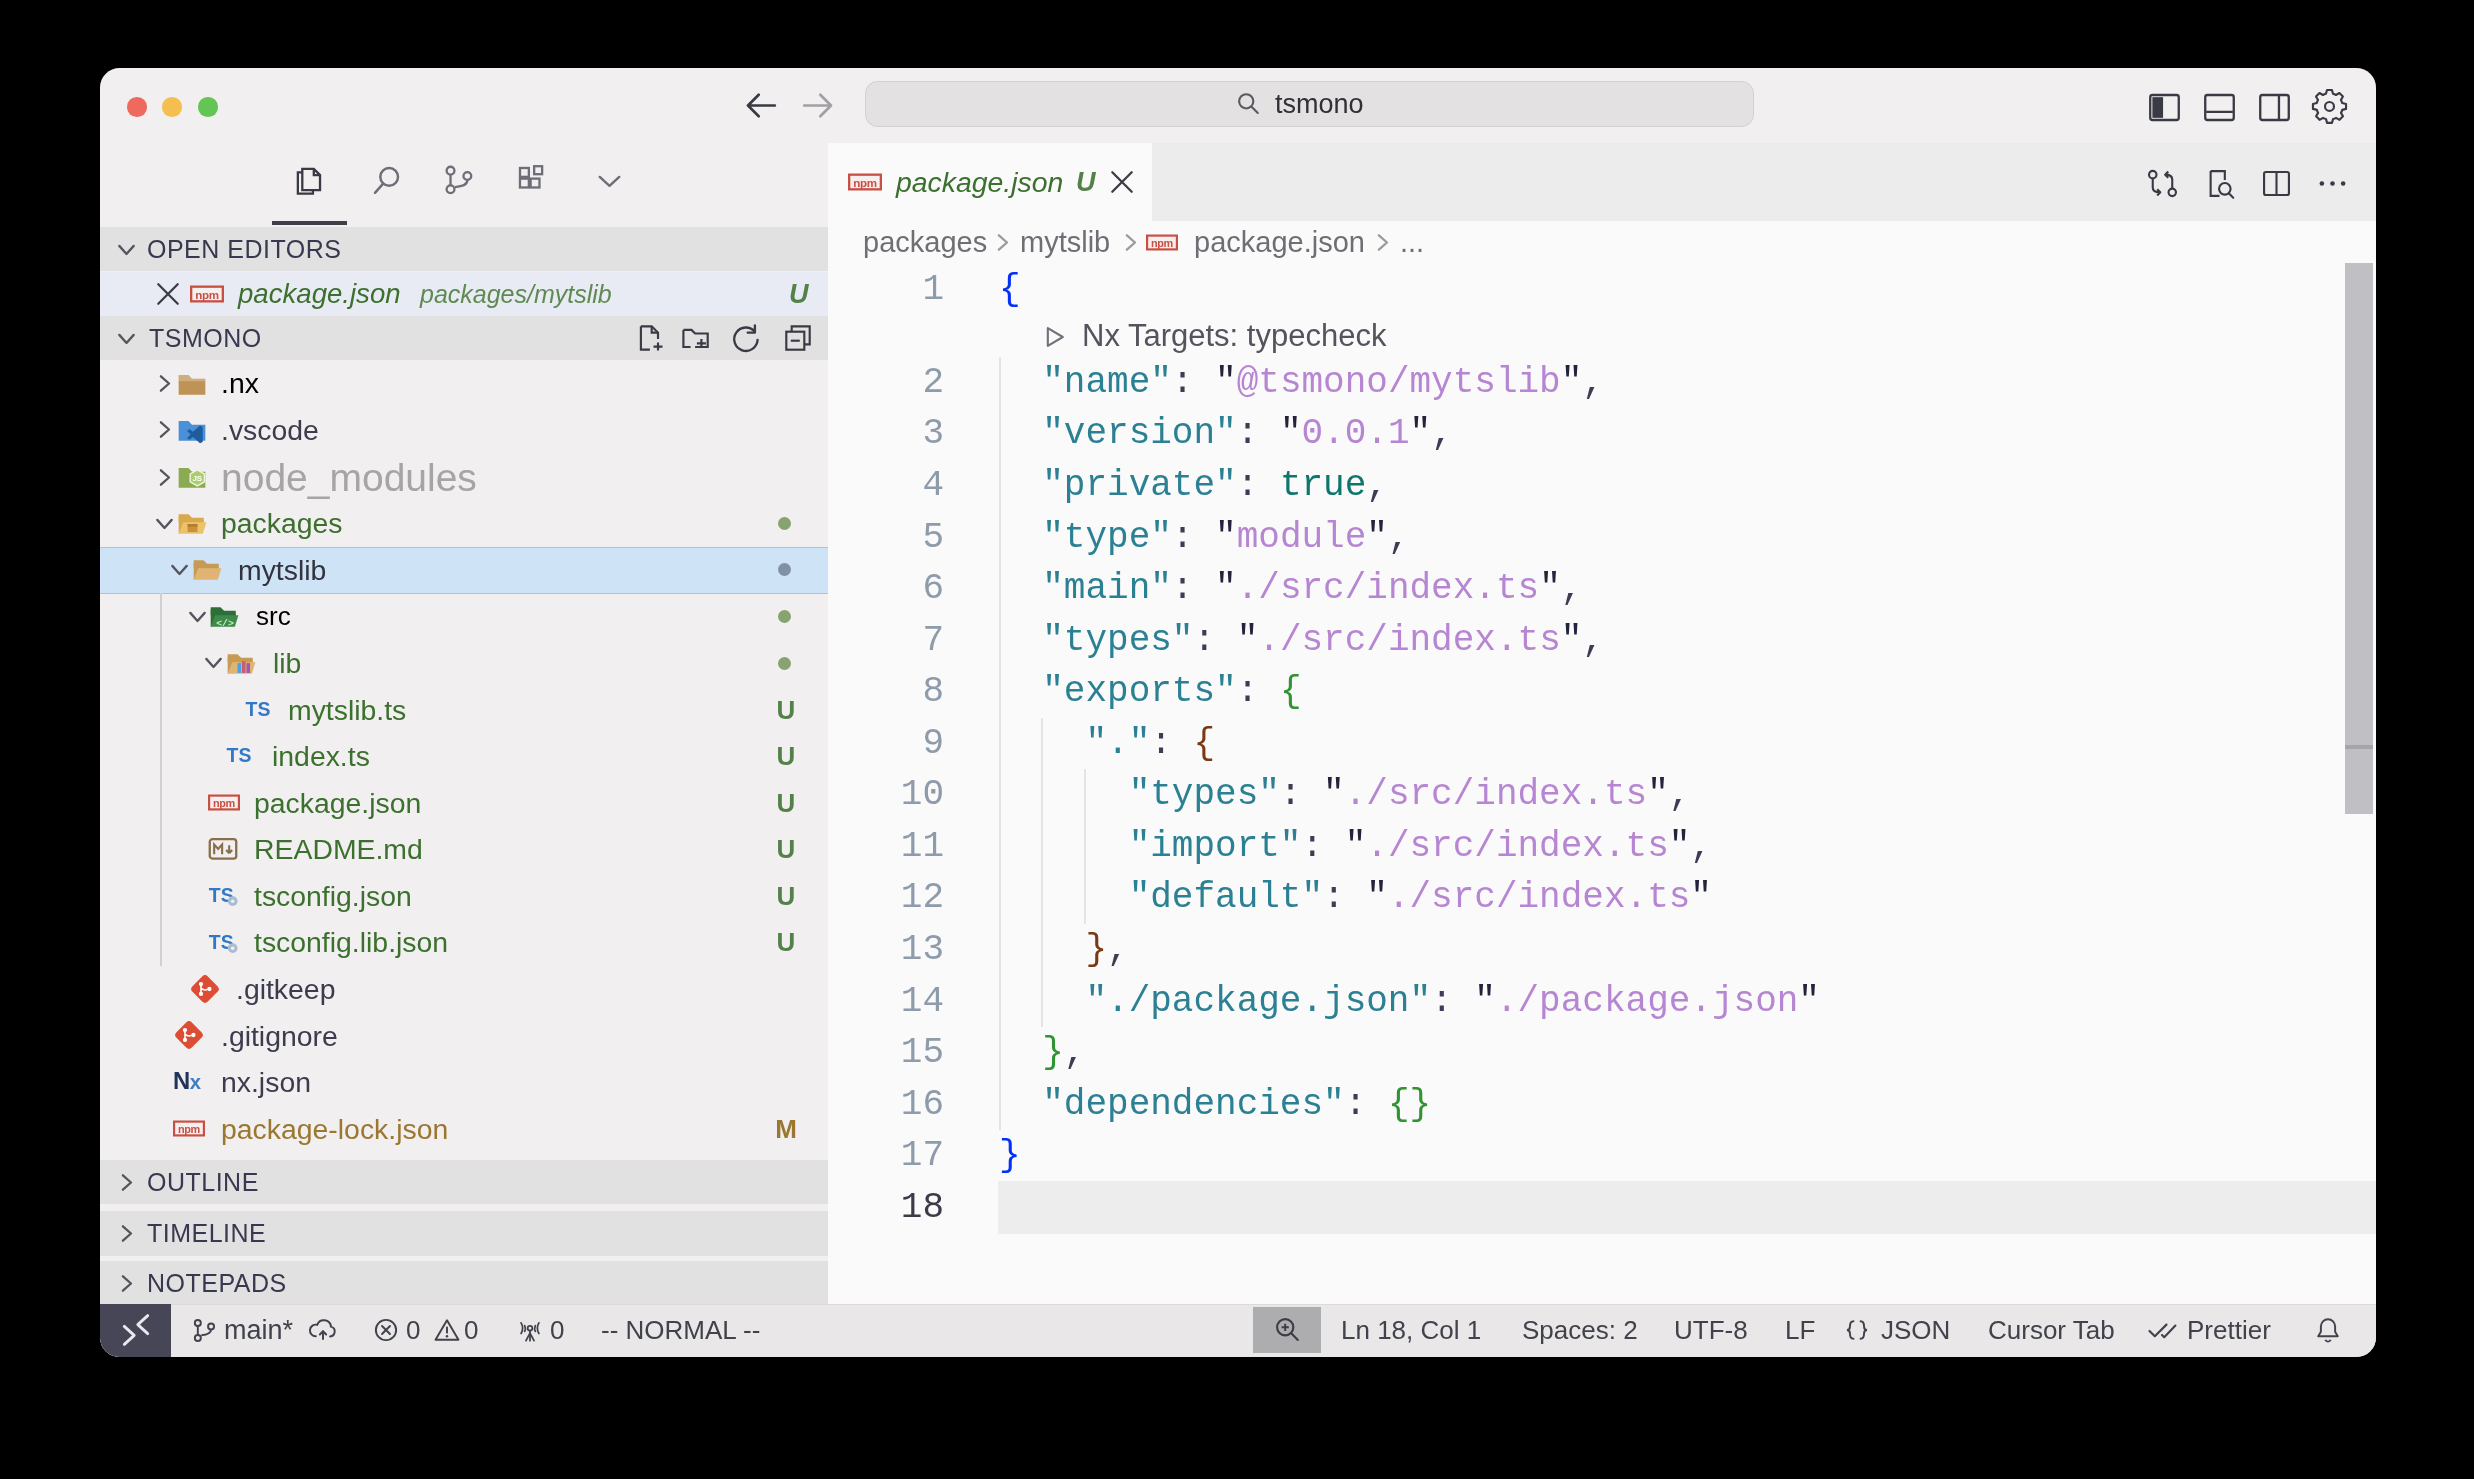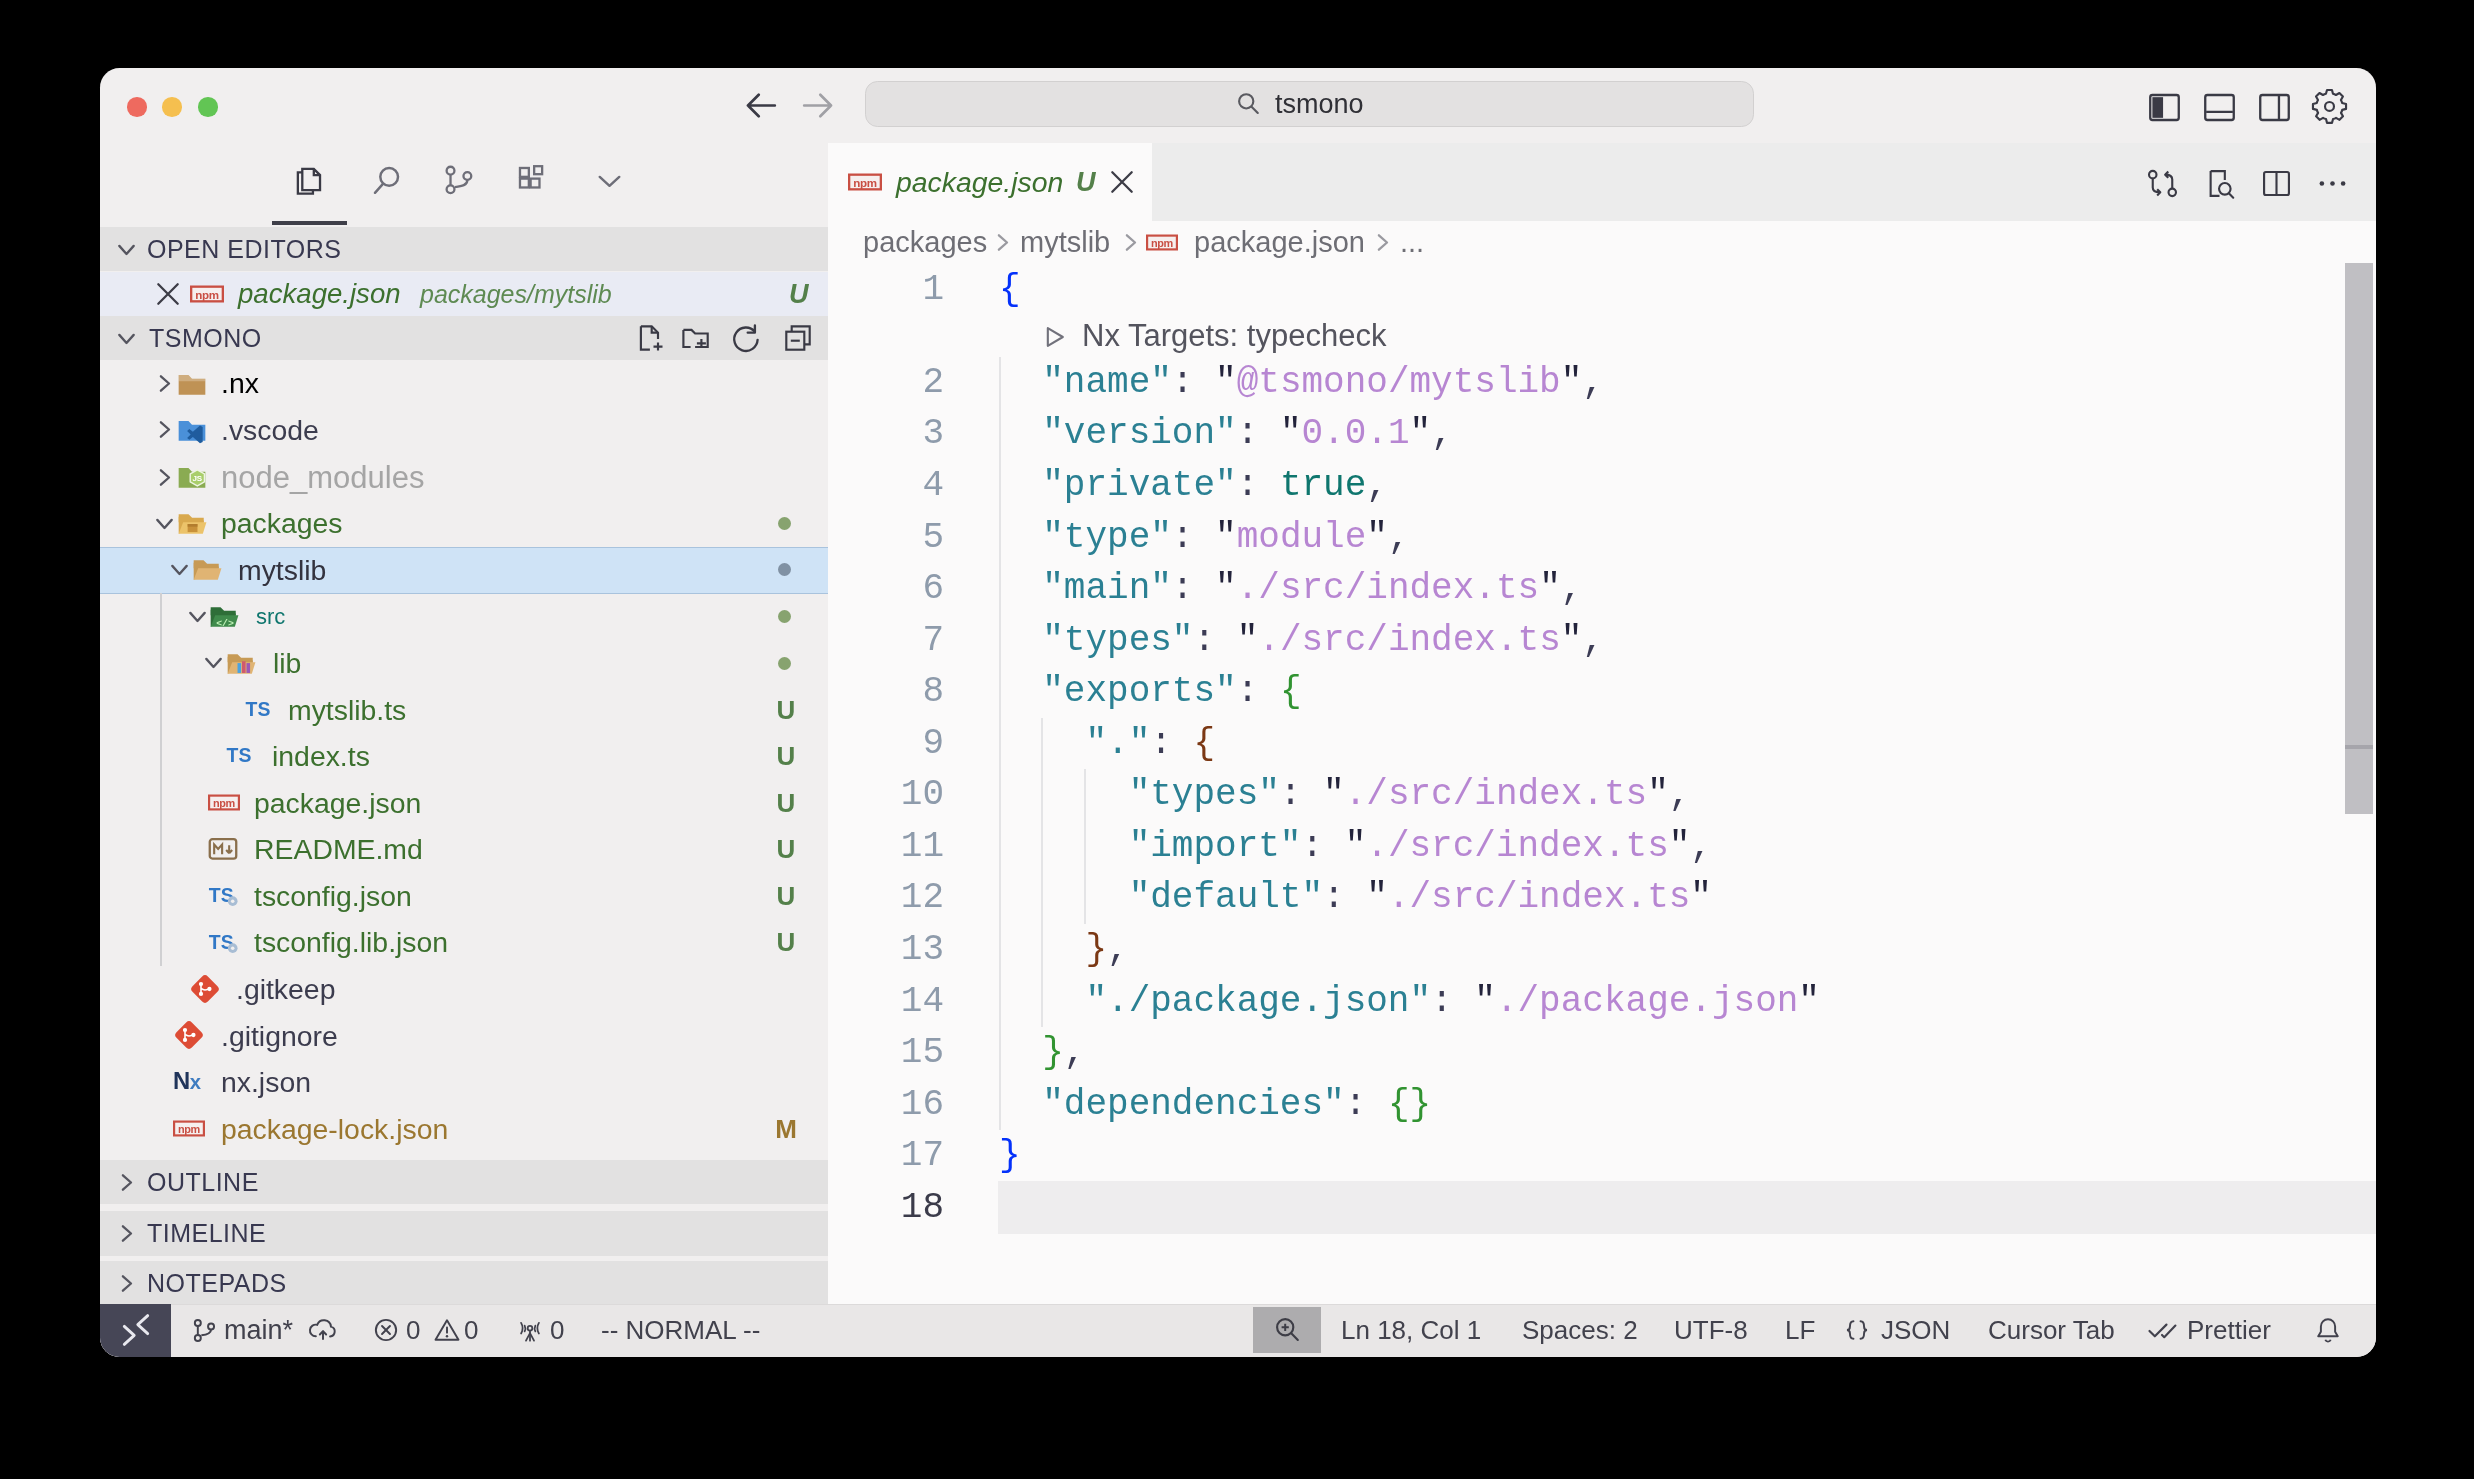--- a/index.html
+++ b/index.html
@@ -127,21 +127,21 @@
     </svg>
 <div style="position:absolute;left:121px;top:339px;height:47px;line-height:47px;font-size:28.4px;color:#3c3c4e;white-space:nowrap">.vscode</div>
 <svg style="position:absolute;left:51px;top:396px" width="27" height="27" viewBox="0 0 30 30" fill="none">
       <path d="M11 7 l9 8 -9 8" stroke="#55555f" stroke-width="2.6" stroke-linecap="round" stroke-linejoin="round"></path>
     </svg>
 <svg style="position:absolute;left:76px;top:393px" width="32" height="32" viewBox="0 0 36 36" fill="none">
 <path d="M3 8 h11 l4 4 h15 v18 H3 Z" fill="#8aab52"></path>
 <path d="M24 10 l8 4.5 v9 l-8 4.5 -8-4.5 v-9 Z" fill="#a9ce6b" stroke="#eef5e2" stroke-width="1.6"></path>
 <text x="24" y="23" font-family="Liberation Sans,sans-serif" font-weight="bold" font-size="9" fill="#fff" text-anchor="middle">JS</text>
     </svg>
-<div style="position:absolute;left:121px;top:386px;height:47px;line-height:47px;font-size:31px;color:#a5a5a5;white-space:nowrap">node_modules</div>
+<div style="position:absolute;left:121px;top:386px;height:47px;line-height:47px;font-size:39px;color:#a5a5a5;white-space:nowrap">node_modules</div>
 <svg style="position:absolute;left:51px;top:442px" width="27" height="27" viewBox="0 0 30 30" fill="none">
       <path d="M7 11 l8 9 8-9" stroke="#55555f" stroke-width="2.6" stroke-linecap="round" stroke-linejoin="round"></path>
     </svg>
 <svg style="position:absolute;left:76px;top:439px" width="34" height="34" viewBox="0 0 38 38" fill="none">
 <path d="M3 8 h11 l4 4 h13 v5 H3 Z" fill="#d9a94e"></path>
 <path d="M3 30 V11 h10 l4 4 h14 v3" fill="#d9a94e"></path>
 <path d="M8 17 h26 l-4 13 H3 Z" fill="#ecc36a"></path>
       <rect x="13" y="19" width="11" height="9" fill="#c8913a"></rect>
       <path d="M13 19 h11 v3 h-11 Z" fill="#b27d2e"></path>
     </svg>
@@ -159,21 +159,21 @@
 <div style="position:absolute;left:678px;top:495px;width:13.3px;height:13.3px;border-radius:50%;background:#8091a3"></div>
 <svg style="position:absolute;left:84px;top:535px" width="27" height="27" viewBox="0 0 30 30" fill="none">
       <path d="M7 11 l8 9 8-9" stroke="#55555f" stroke-width="2.6" stroke-linecap="round" stroke-linejoin="round"></path>
     </svg>
 <svg style="position:absolute;left:108px;top:532px" width="34" height="34" viewBox="0 0 38 38" fill="none">
 <path d="M3 8 h11 l4 4 h13 v5 H3 Z" fill="#2e6e38"></path>
 <path d="M3 30 V11 h10 l4 4 h14 v3" fill="#2e6e38"></path>
 <path d="M8 17 h26 l-4 13 H3 Z" fill="#3f8a4b"></path>
       <text x="19" y="29" font-family="Liberation Mono,monospace" font-weight="bold" font-size="11" fill="#bff0b6" text-anchor="middle">&lt;/&gt;</text>
     </svg>
-<div style="position:absolute;left:156px;top:525px;height:47px;line-height:47px;font-size:22px;color:#0f766e;white-space:nowrap">src</div>
+<div style="position:absolute;left:156px;top:525px;height:47px;line-height:47px;font-size:26px;color:#000000;white-space:nowrap">src</div>
 <div style="position:absolute;left:678px;top:542px;width:13.3px;height:13.3px;border-radius:50%;background:#87a36f"></div>
 <svg style="position:absolute;left:100px;top:581px" width="27" height="27" viewBox="0 0 30 30" fill="none">
       <path d="M7 11 l8 9 8-9" stroke="#55555f" stroke-width="2.6" stroke-linecap="round" stroke-linejoin="round"></path>
     </svg>
 <svg style="position:absolute;left:125px;top:579px" width="34" height="34" viewBox="0 0 38 38" fill="none">
 <path d="M3 8 h11 l4 4 h13 v5 H3 Z" fill="#c79a55"></path>
 <path d="M3 30 V11 h10 l4 4 h14 v3" fill="#c79a55"></path>
 <path d="M8 17 h26 l-4 13 H3 Z" fill="#e0b473"></path>
       <rect x="14" y="18" width="4" height="11" fill="#4aa3e0"></rect>
       <rect x="19" y="16" width="4" height="13" fill="#d05a6e"></rect>

